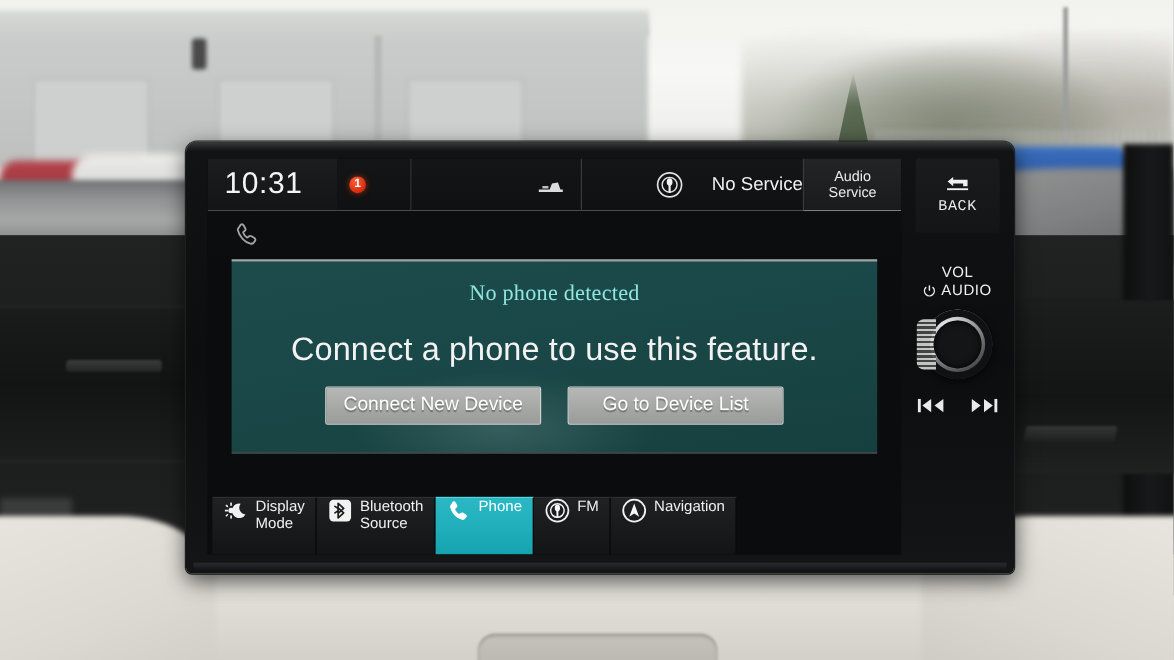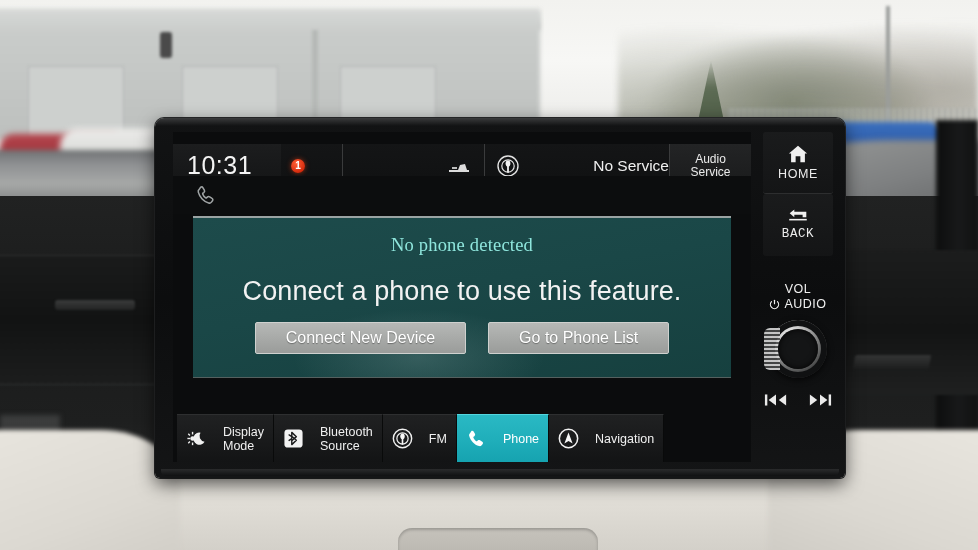--- a/index.html
+++ b/index.html
@@ -204,21 +204,21 @@
   #screen {
     position: absolute;
     left: 18px; top: 14px;
     width: 578px; height: 330px;
     background: #0b0c0d;
     overflow: hidden;
   }
 
   
   #status-bar {
-    position: absolute; left: 0; top: 12px; width: 578px; height: 44px;
+    position: absolute; left: 0; top: 0; width: 578px; height: 44px;
     display: flex; align-items: stretch;
     color: #fff;
   }
   .sb-cell {
     display: flex; align-items: center;
     border-bottom: 1px solid #4a4b4c;
     position: relative;
   }
   .sb-clock {
     width: 108px; justify-content: flex-start; padding-left: 14px;
@@ -238,21 +238,21 @@
     color: #fff; font-size: 10px; line-height: 14px; text-align: center;
     font-weight: 700;
     box-shadow: 0 0 5px rgba(255,70,20,.55);
   }
   .sb-traffic {
     flex: 1; justify-content: flex-end; padding-right: 14px;
     background: linear-gradient(180deg,#141516,#101112);
     border-right: 1px solid #3a3b3c;
   }
   .sb-source {
-    flex: 1.35; justify-content: space-between; gap: 24px; padding-left: 12px;
+    flex: 1.35; justify-content: flex-end; gap: 24px; padding-left: 12px;
     background: linear-gradient(180deg,#141516,#101112);
   }
   .sb-source .label { font-size: 15.5px; color: #f0f0f0; }
   .sb-audio {
     width: 82px; justify-content: center; flex-direction: column;
     line-height: 1.08; text-align: center;
     background: linear-gradient(180deg,#232425,#1a1b1c);
     border-left: 1px solid #3a3b3c;
     border-bottom: 1px solid #7e7f80;
   }
@@ -293,33 +293,33 @@
   }
   .dlg-btn {
     min-width: 180px; height: 32px;
     display: flex; align-items: center; justify-content: center;
     background: linear-gradient(180deg,#b6b8b6 0%, #a8aaa8 50%, #9a9c9a 100%);
     border: 1px solid #cfd1cf;
     border-radius: 2px;
     color: #ffffff;
     font-size: 16px;
     text-shadow: 0 1px 1px rgba(0,0,0,.35);
-    padding: 0 30px;
+    padding: 0 14px;
     cursor: pointer;
   }
 
   
   #tab-bar {
     position: absolute; left: 0; bottom: 0; width: 578px; height: 48px;
     display: flex; align-items: stretch;
     background: #0b0c0d;
     padding-left: 4px;
   }
   .tab {
-    display: flex; align-items: center; gap: 16px;
+    display: flex; gap: 6px;
     padding: 0 9px;
     background: linear-gradient(180deg,#202122 0%, #191a1b 55%, #131415 100%);
     border-right: 1px solid #090a0a;
     border-top: 1px solid #2e2f30;
     color: #f0f0f0;
     cursor: pointer;
     position: relative;
   }
   .tab .tab-label {
     font-size: 12.5px; line-height: 1.12; white-space: pre-line;
@@ -471,21 +471,21 @@
                    c-.3-1.1.1-2.3 1-3Z" fill="none" stroke="#9fa3a4" stroke-width="1.7" stroke-linejoin="round"></path>
         </svg>
       </span>
     </div>
 
     <div id="dialog">
       <div class="dlg-title">No phone detected</div>
       <div class="dlg-body">Connect a phone to use this feature.</div>
       <div class="dlg-actions">
         <div class="dlg-btn">Connect New Device</div>
-        <div class="dlg-btn">Go to Phone List</div>
+        <div class="dlg-btn">Go to Device List</div>
       </div>
     </div>
 
     <div id="tab-bar">
 
       <div class="tab">
         <span class="tab-icon">
           <svg width="21" height="21" viewBox="0 0 24 24">
             <g fill="#f0f0f0">
               <circle cx="7.5" cy="12" r="2.6"></circle>
@@ -511,67 +511,58 @@
           <svg width="21" height="21" viewBox="0 0 22 22">
             <rect x="1.5" y="1.5" width="19" height="19" rx="3.6" fill="#f2f2f2"></rect>
             <path d="M9.2 4.6 L14 9.1 L9.2 13.4 L9.2 4.6 Z M9.2 8.6 L14 12.9 L9.2 17.4 L9.2 8.6 Z
                      M6.4 7.3 L9.2 9.1 M6.4 13 L9.2 11.2" fill="none" stroke="#1b1c1d" stroke-width="1.5" stroke-linejoin="round" stroke-linecap="round"></path>
           </svg>
         </span>
         <span class="tab-label">Bluetooth
 Source</span>
       </div>
 
+      <div class="tab active">
+        <span class="tab-icon">
+          <svg width="21" height="21" viewBox="0 0 24 24">
+            <path d="M6.2 3.4c.9-.5 2 -.2 2.5.7l1.5 2.6c.5.9.2 2-.6 2.6l-1 .7c-.2.2-.3.5-.2.8
+                     .5 1.5 1.9 3.3 3.3 4.3 .3.2.6.2.8 0l.9-.8c.7-.6 1.8-.7 2.6-.2l2.6 1.6
+                     c.9.5 1.1 1.7.5 2.5l-1.2 1.6c-.7.9-1.9 1.3-3 .9C9.6 19.4 5 14.4 3.6 8.9
+                     c-.3-1.1.1-2.3 1-3Z" fill="#ffffff"></path>
+          </svg>
+        </span>
+        <span class="tab-label">Phone</span>
+      </div>
+
       <div class="tab">
         <span class="tab-icon">
           <svg width="21" height="21" viewBox="0 0 22 22">
             <circle cx="11" cy="11" r="9.6" fill="none" stroke="#f0f0f0" stroke-width="1.5"></circle>
             <circle cx="11" cy="11" r="5.9" fill="none" stroke="#f0f0f0" stroke-width="1.3"></circle>
             <ellipse cx="11" cy="8.7" rx="2.3" ry="3" fill="#f7f7f7"></ellipse>
             <rect x="10.15" y="10.6" width="1.7" height="6.8" fill="#f7f7f7"></rect>
           </svg>
         </span>
         <span class="tab-label">FM</span>
       </div>
 
-      <div class="tab active">
-        <span class="tab-icon">
-          <svg width="21" height="21" viewBox="0 0 24 24">
-            <path d="M6.2 3.4c.9-.5 2 -.2 2.5.7l1.5 2.6c.5.9.2 2-.6 2.6l-1 .7c-.2.2-.3.5-.2.8
-                     .5 1.5 1.9 3.3 3.3 4.3 .3.2.6.2.8 0l.9-.8c.7-.6 1.8-.7 2.6-.2l2.6 1.6
-                     c.9.5 1.1 1.7.5 2.5l-1.2 1.6c-.7.9-1.9 1.3-3 .9C9.6 19.4 5 14.4 3.6 8.9
-                     c-.3-1.1.1-2.3 1-3Z" fill="#ffffff"></path>
-          </svg>
-        </span>
-        <span class="tab-label">Phone</span>
-      </div>
-
       <div class="tab nav-tab">
         <span class="tab-icon">
           <svg width="21" height="21" viewBox="0 0 22 22">
             <circle cx="11" cy="11" r="9.6" fill="none" stroke="#f2f2f2" stroke-width="1.6"></circle>
             <path d="M11 4.8 L15.3 16.3 L11 13.6 L6.7 16.3 Z" fill="#f7f7f7"></path>
           </svg>
         </span>
         <span class="tab-label">Navigation</span>
       </div>
     </div>
   </div>
 
   <div id="hardkeys">
 
-    <div class="hk hk-home">
-      <span>
-        <svg width="22" height="20" viewBox="0 0 24 22" style="margin:0 auto;">
-          <path d="M12 2 L22 10.5 L19.6 10.5 L19.6 20 L14.6 20 L14.6 13.6 L9.4 13.6 L9.4 20
-                   L4.4 20 L4.4 10.5 L2 10.5 Z" fill="#f0f0f0"></path>
-        </svg>
-      </span>
-      <div class="hk-text">HOME</div>
-    </div>
 
     <div class="hk hk-back">
       <span>
         <svg width="24" height="18" viewBox="0 0 26 18" style="margin:0 auto;">
           <path d="M9 3 L4 7.2 L9 11.4 L9 8.8 L18 8.8 L18 11.4 L22 11.4 L22 5.6 L9 5.6 Z" fill="#f0f0f0"></path>
           <rect x="3.5" y="13.2" width="19" height="1.7" fill="#f0f0f0"></rect>
         </svg>
       </span>
       <div class="hk-text">BACK</div>
     </div>

